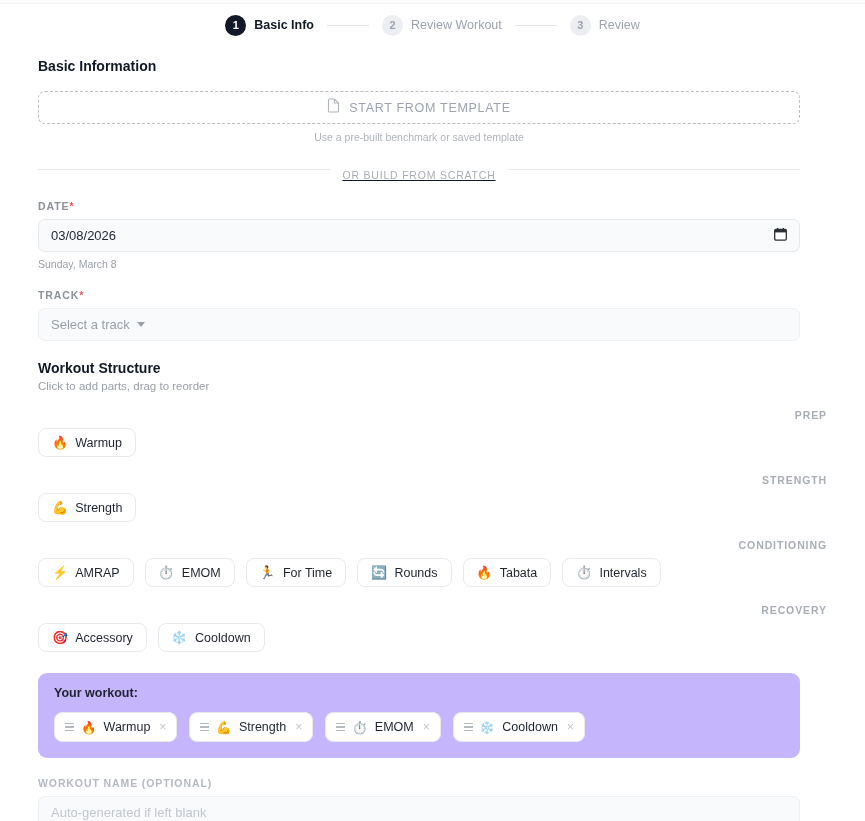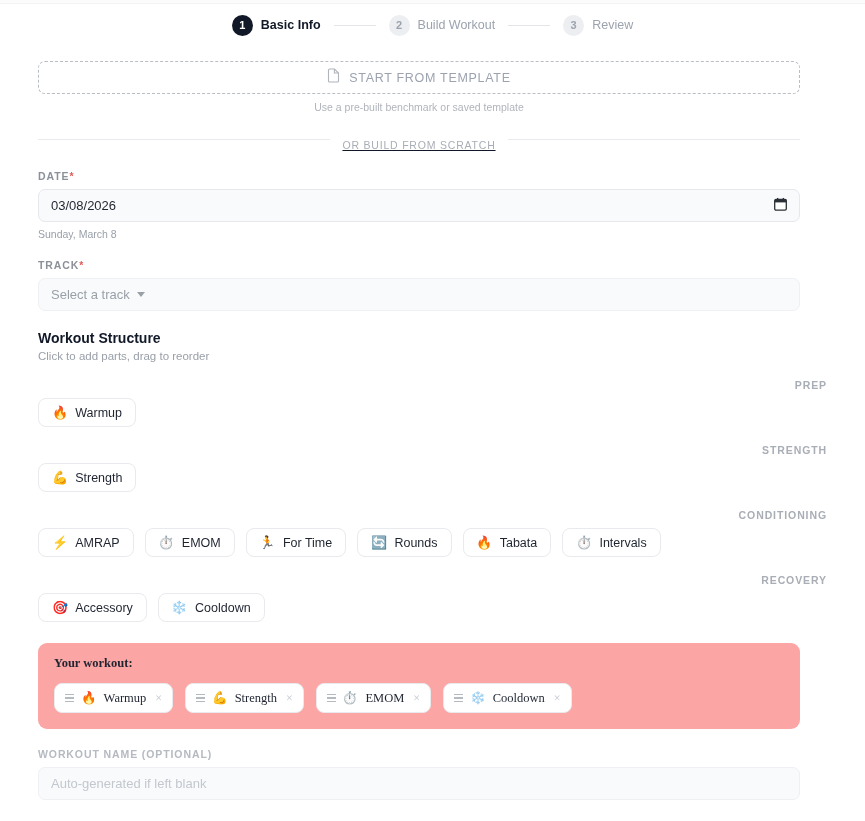--- a/index.html
+++ b/index.html
@@ -75,23 +75,22 @@
   .chips { display:flex; gap:11px; flex-wrap:wrap; }
   .chip {
     height:29px; border:1px solid #e8eaee; border-radius:8px; background:#fff;
     display:flex; align-items:center; gap:7px; padding:0 13px;
     font-size:12.5px; color:#1f2430; cursor:pointer;
   }
   .chip .emo { font-size:13px; line-height:1; }
 
   
   .panel {
-    margin-top:21px; width:762px; background:#fca5a5; border-radius:9px;
+    margin-top:21px; width:762px; background:#c4b5fd; border-radius:9px;
     padding:13px 16px 16px 16px;
-    font-family:Liberation Serif, serif;
   }
   .panel-title { font-size:12.5px; font-weight:bold; color:#1f2430; margin-bottom:12px; }
   .sel-chips { display:flex; gap:12px; flex-wrap:wrap; }
   .sel-chip {
     height:30px; background:#fff; border:1px solid #e8eaee; border-radius:8px;
     display:flex; align-items:center; gap:7px; padding:0 10px;
     font-size:12.5px; color:#1f2430;
   }
   .handle { display:flex; flex-direction:column; gap:2px; cursor:grab; }
   .handle i { display:block; width:9px; height:1.3px; background:#b5b9c0; }
@@ -109,31 +108,32 @@
 <div class="topstrip"></div>
 
 <div class="stepper">
   <div class="step active">
     <span class="step-num">1</span>
     <span class="step-label">Basic Info</span>
   </div>
   <span class="step-line"></span>
   <div class="step idle">
     <span class="step-num">2</span>
-    <span class="step-label">Build Workout</span>
+    <span class="step-label">Review Workout</span>
   </div>
   <span class="step-line"></span>
   <div class="step idle">
     <span class="step-num">3</span>
     <span class="step-label">Review</span>
   </div>
 </div>
 
 <div class="page">
 
+  <div class="section-title">Basic Information</div>
 
   <div class="tpl-btn">
     <span>
       <svg width="13" height="15" viewBox="0 0 13 15" fill="none" xmlns="http://www.w3.org/2000/svg">
         <path d="M2 1h5.5L11.5 5v8a1 1 0 0 1-1 1h-8a1 1 0 0 1-1-1V2a1 1 0 0 1 1-1z" stroke="#b0b4bb" stroke-width="1.1" fill="none"></path>
         <path d="M7.4 1.2V5h3.9" stroke="#b0b4bb" stroke-width="1.1" fill="none"></path>
       </svg>
     </span>
     <span class="lbl">START FROM TEMPLATE</span>
   </div>

